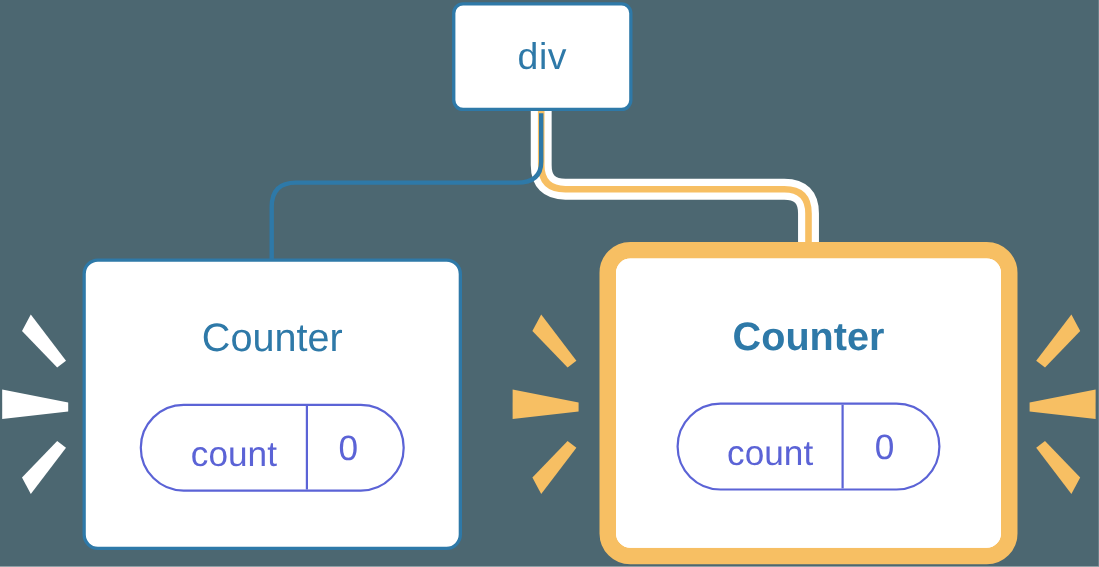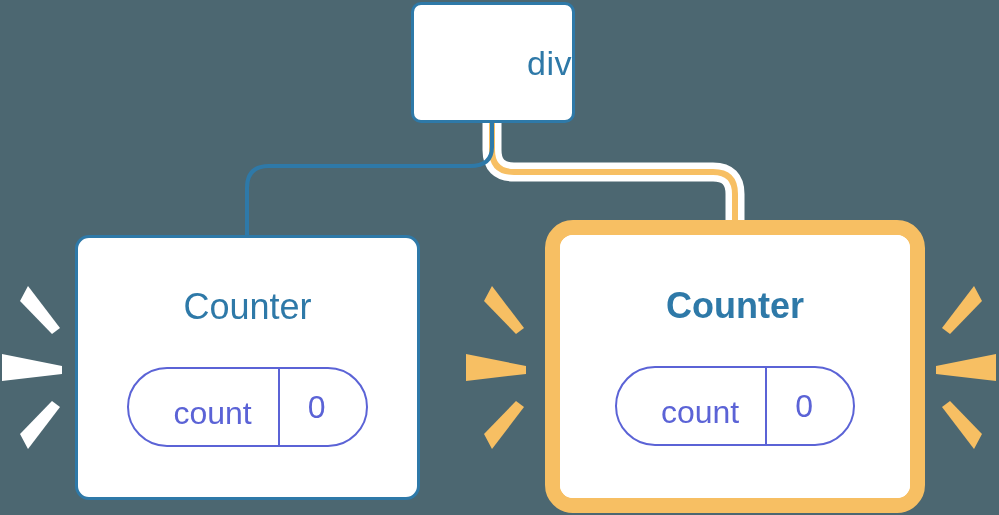--- a/index.html
+++ b/index.html
@@ -35,25 +35,24 @@
     display: flex;
     flex-direction: column;
     align-items: center;
     justify-content: center;
   }
 
   .node-div {
     left: 411px;
     top: 2px;
     width: 164px;
-    height: 121px;
+    height: 99px;
     border: 3px solid #2e79a8;
     border-radius: 10px;
     z-index: 4;
-    align-items: flex-end;
   }
   .node-div .node-title {
     font-size: 34px;
     color: #2e79a8;
     font-weight: 400;
     letter-spacing: 0.5px;
     line-height: 1;
   }
 
   .node-counter-left {

